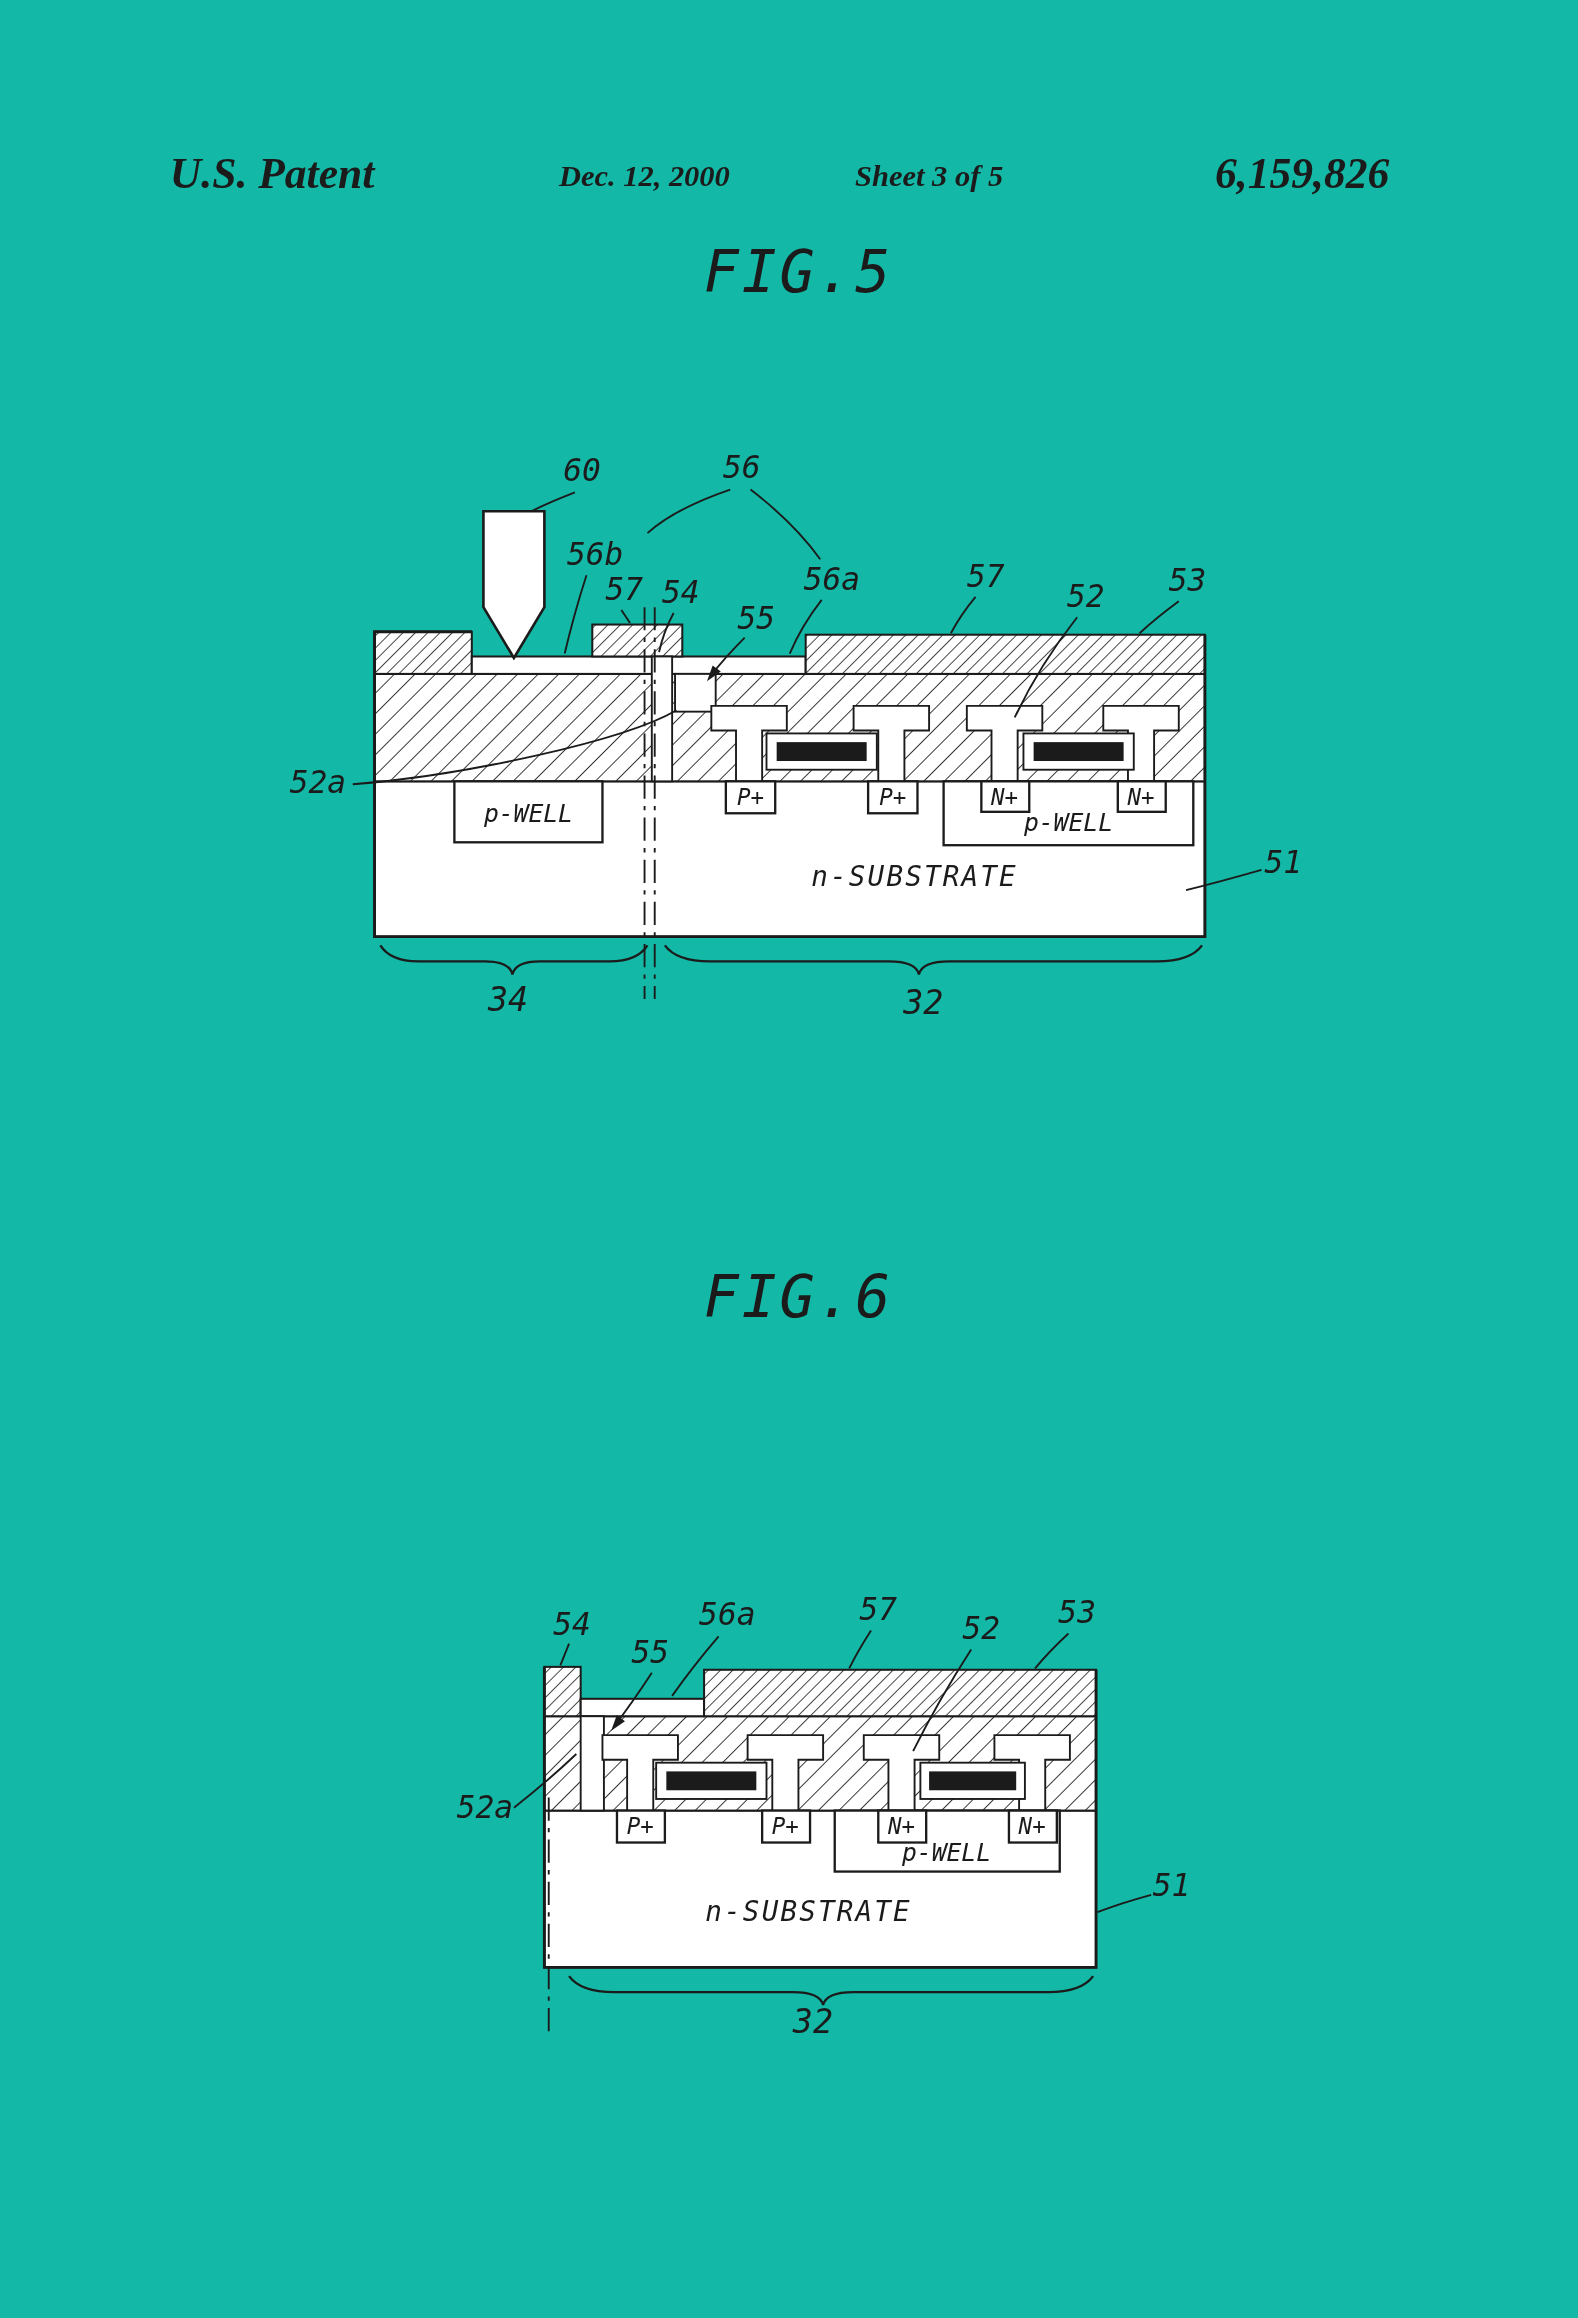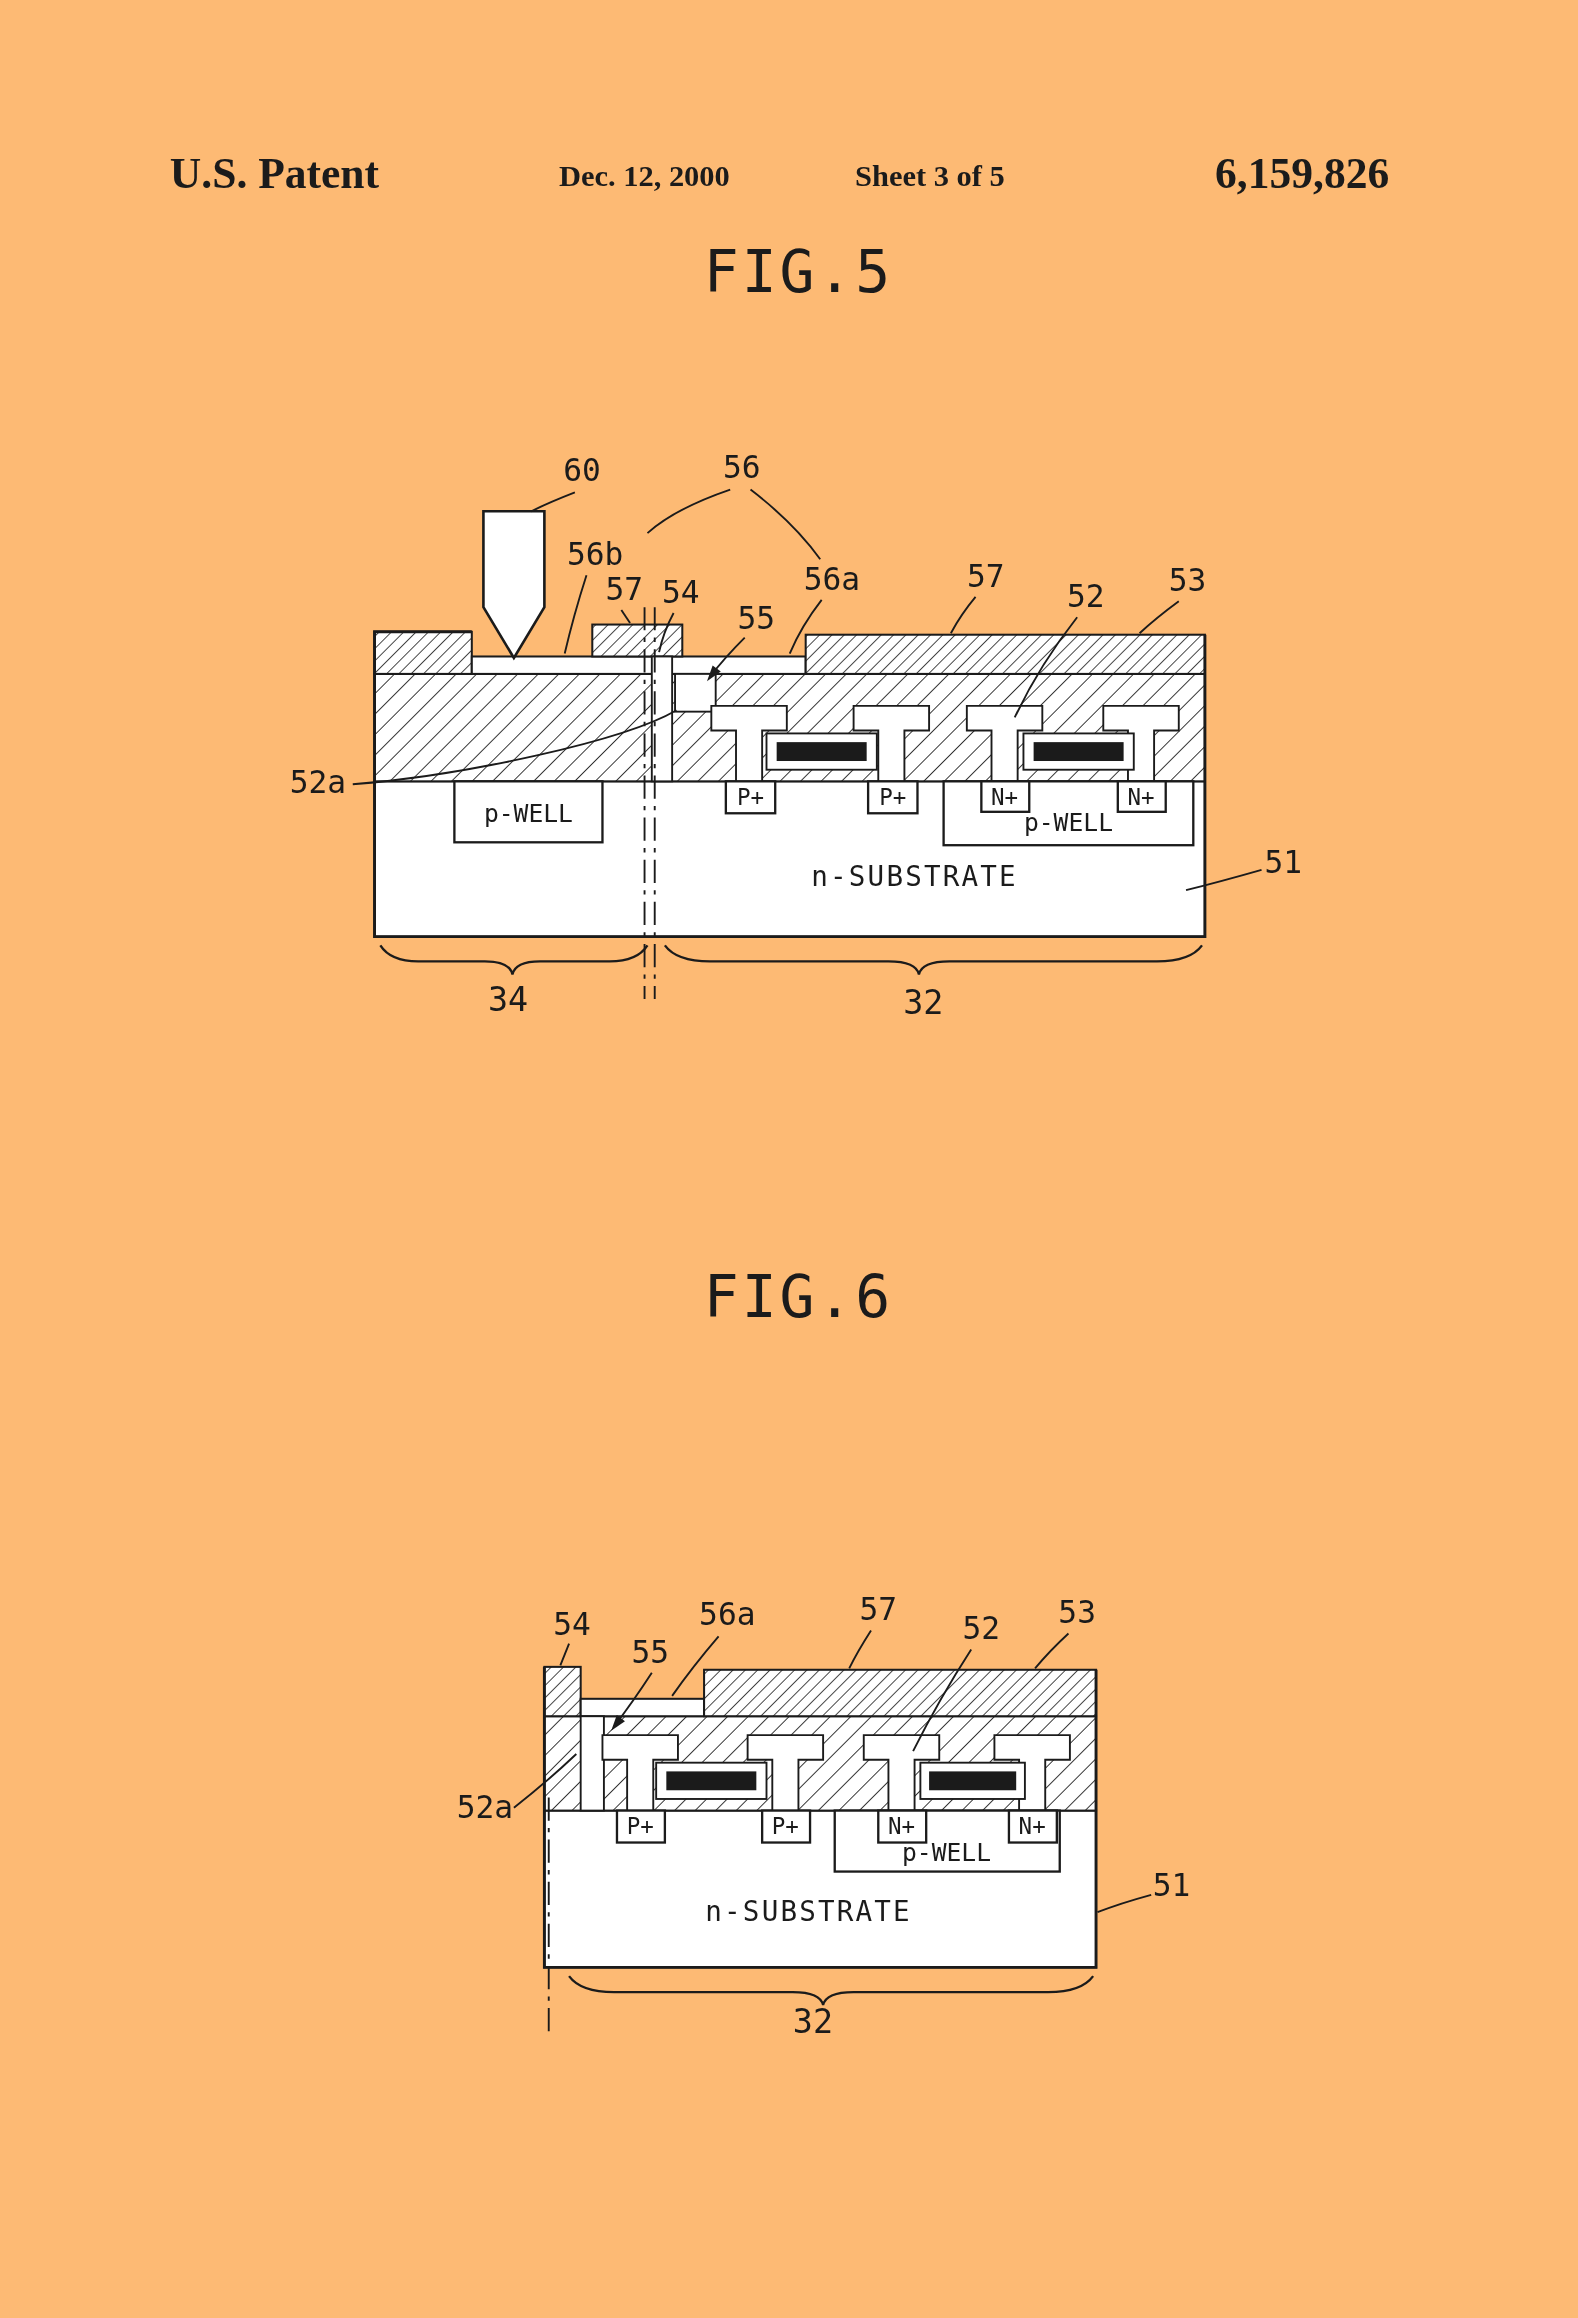--- a/index.html
+++ b/index.html
@@ -1,17 +1,17 @@
 <!DOCTYPE html>
 <html style="font-size:11px"><head>
 <meta charset="utf-8">
 <title>Patent Sheet</title>
 <style>
   html,body{margin:0;padding:0;background:#ffffff;}
-  .page{position:relative;width:1578px;height:2319px;background:#fdba74;overflow:hidden;}
+  .page{position:relative;width:1578px;height:2319px;background:#14b8a6;overflow:hidden;font-style:italic;}
   svg{display:block;}
   text{fill:#1b1b1b;}
   .hdr-lg{font-family:"Liberation Serif",serif;font-weight:bold;font-size:30px;}
   .hdr-sm{font-family:"Liberation Serif",serif;font-weight:bold;font-size:21px;}
   .figtitle{font-family:"DejaVu Sans Mono",monospace;font-size:40px;letter-spacing:2px;}
   .ref{font-family:"DejaVu Sans Mono",monospace;font-size:21.5px;}
   .region{font-family:"DejaVu Sans Mono",monospace;font-size:17px;}
   .region-sm{font-family:"DejaVu Sans Mono",monospace;font-size:15.5px;}
   .substrate-t{font-family:"DejaVu Sans Mono",monospace;font-size:19px;letter-spacing:1.5px;}
   .brace-label{font-family:"DejaVu Sans Mono",monospace;font-size:23px;}

